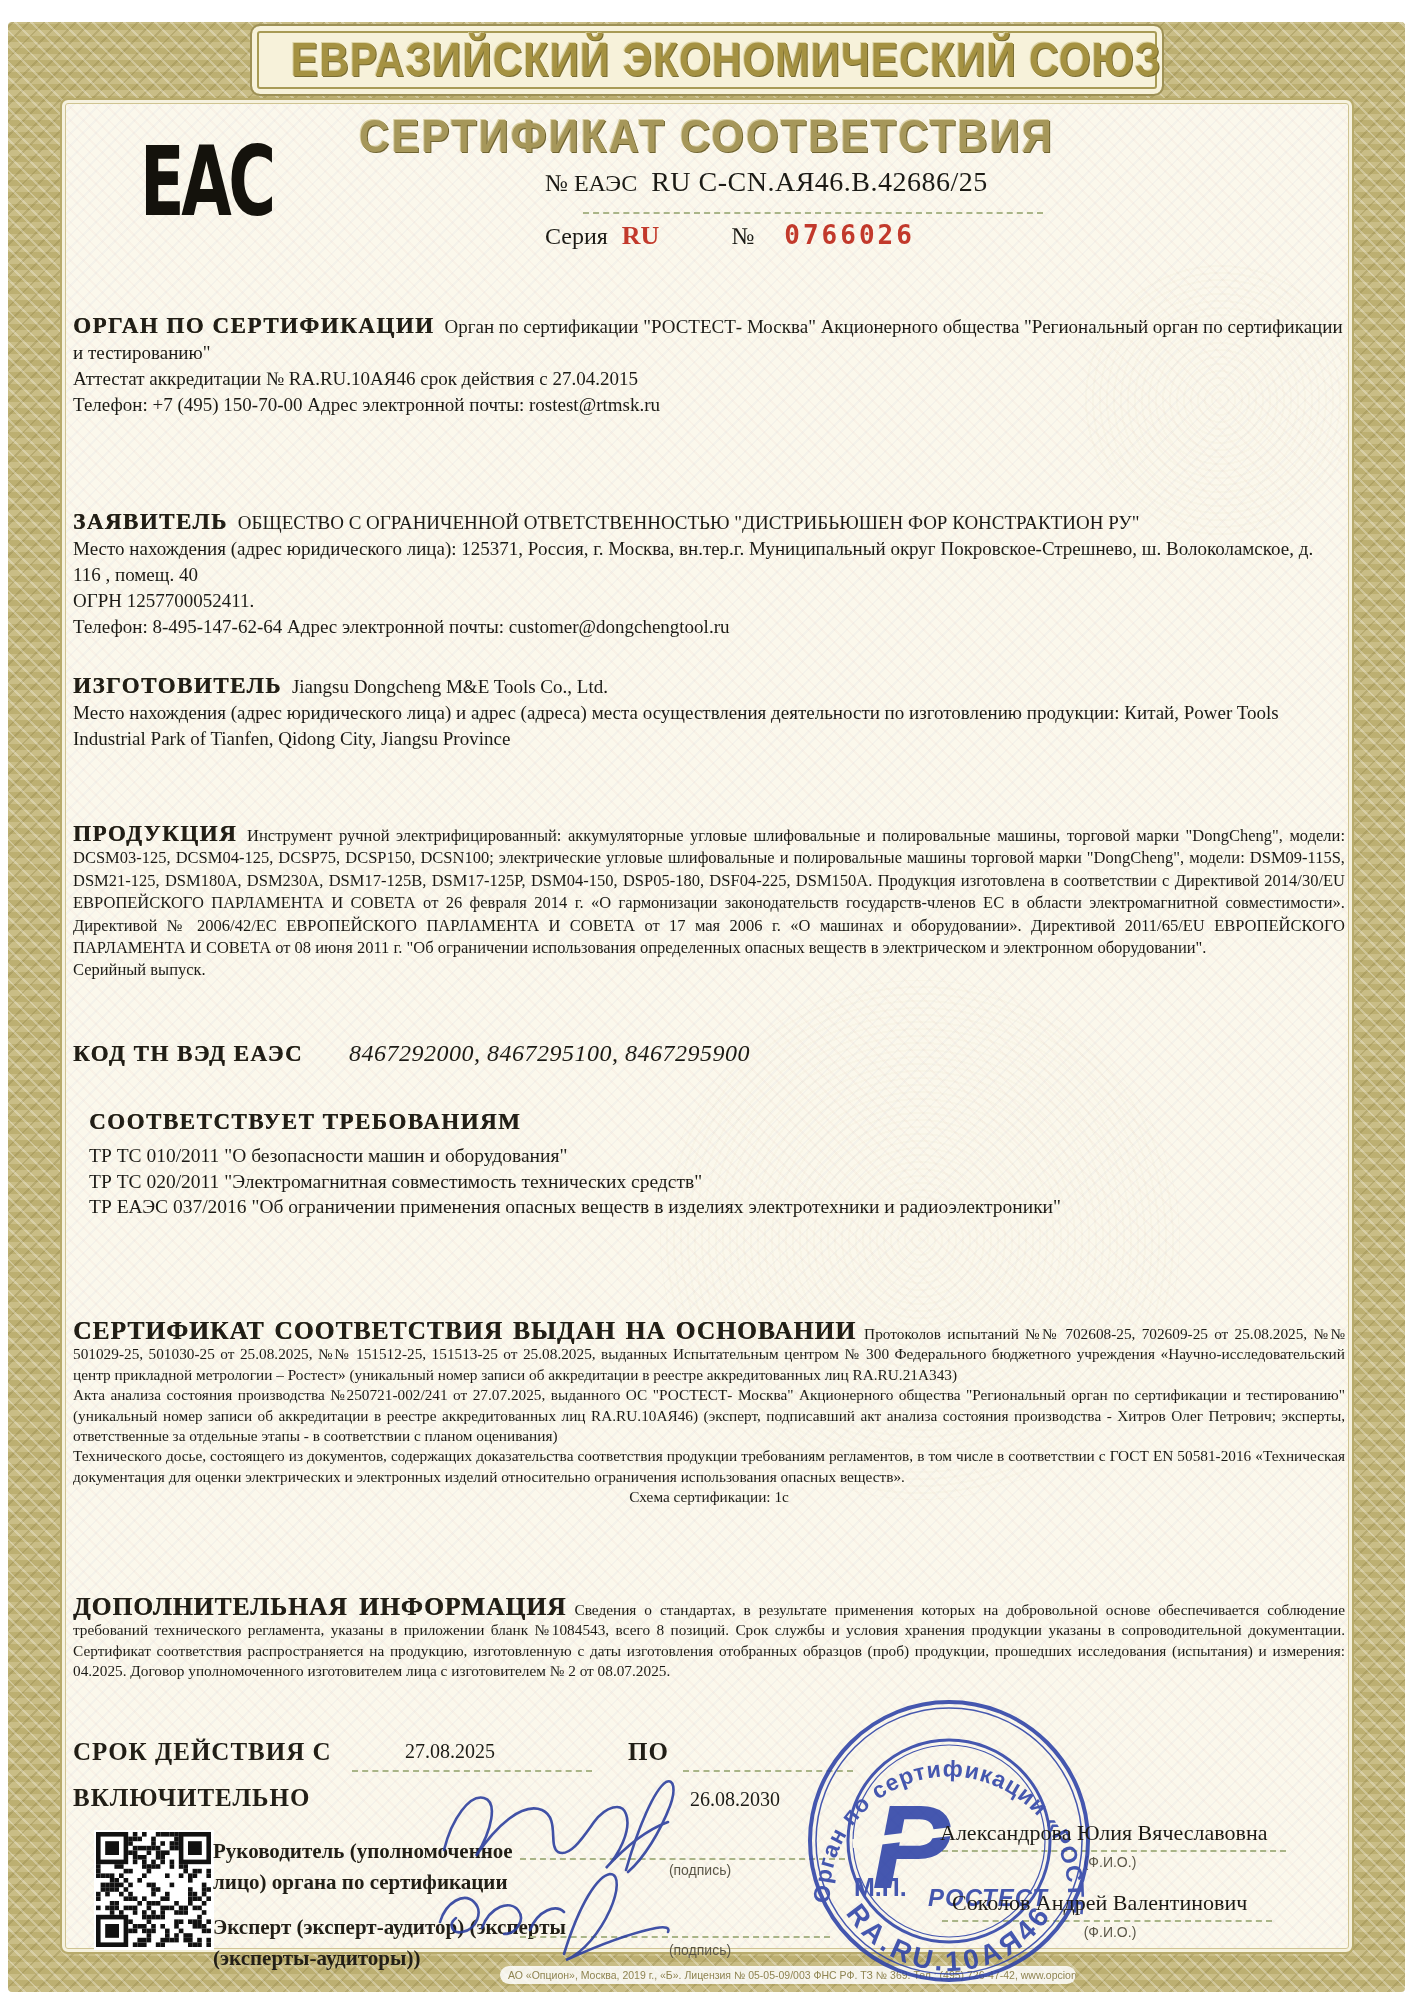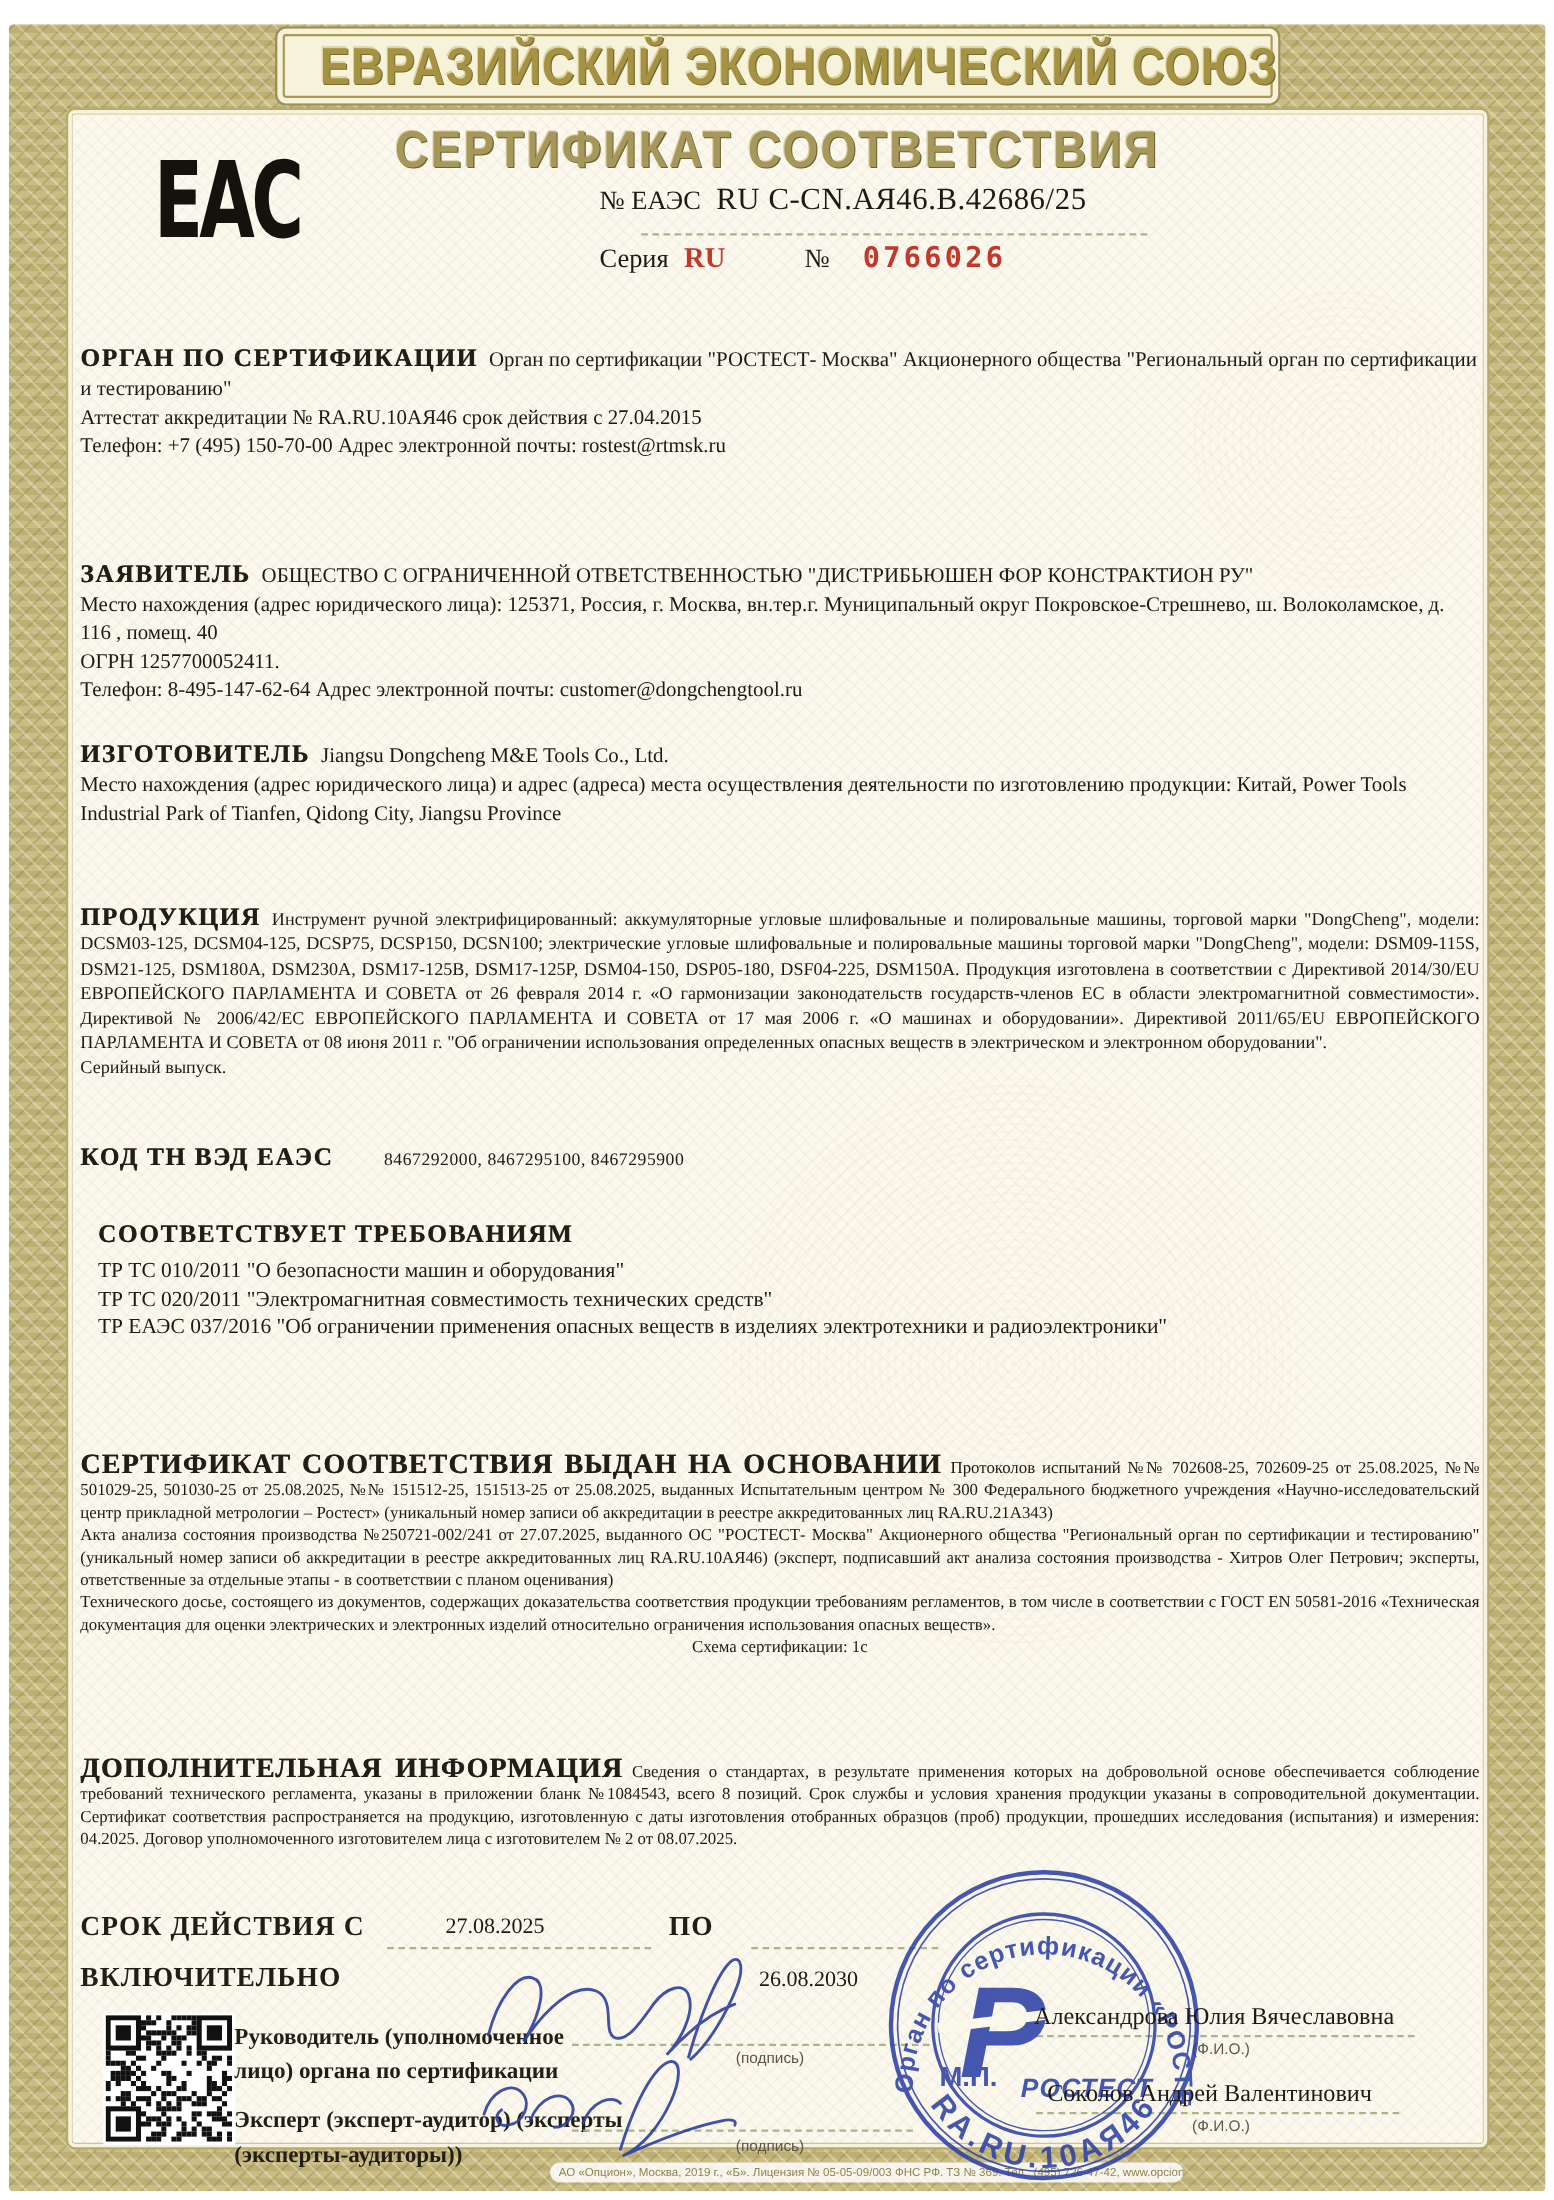--- a/index.html
+++ b/index.html
@@ -46,21 +46,21 @@
         color:#c2392b;letter-spacing:3px;margin-left:30px;}
   .sec{position:absolute;left:73px;width:1272px;}
   .sh{font-weight:bold;font-size:23px;letter-spacing:1.5px;color:#211e16;padding-right:10px;
       line-height:1;text-shadow:.4px 0 0 #3a362a;}
   .sh-lg{font-weight:bold;font-size:25.5px;letter-spacing:1px;color:#211e16;padding-right:8px;
       line-height:1;text-shadow:.4px 0 0 #3a362a;}
   .body19{font-size:19px;line-height:26px;}
   .body19 > div{font-size:19px;line-height:26px;}
   .body16{font-size:16.5px;line-height:22.4px;text-align:justify;}
   .body15{font-size:15.3px;line-height:20.4px;text-align:justify;}
-  .codes{font-size:16px;margin-left:36px;letter-spacing:.5px;}
+  .codes{font-size:24px;margin-left:36px;letter-spacing:.5px;font-style:italic;}
   .comp-line{font-size:19.5px;line-height:25.5px;}
   .vlabel{font-weight:bold;font-size:25px;letter-spacing:1px;color:#211e16;}
   .vdate{font-size:20px;}
   .siglabel{font-weight:bold;font-size:21px;line-height:31px;color:#211e16;}
   .caption{font-family:"Liberation Sans","DejaVu Sans",sans-serif;font-size:14px;color:#5a5648;
         text-align:center;width:120px;}
   .dash{position:absolute;border-top:2px dashed #a9b487;height:0;}
   .name{font-size:22px;white-space:nowrap;z-index:5;}
   .footer{position:absolute;left:500px;top:1966px;width:560px;padding:3px 8px;border-radius:10px;
         background:rgba(255,255,255,.85);font-family:"Liberation Sans","DejaVu Sans",sans-serif;
@@ -140,21 +140,21 @@
     <div style="text-align:center;">Схема сертификации: 1с</div>
   </div>
 
   <div class="sec body15" style="top:1594px;">
     <span class="sh-lg">ДОПОЛНИТЕЛЬНАЯ ИНФОРМАЦИЯ</span><span>Сведения о стандартах, в результате применения которых на добровольной основе обеспечивается соблюдение требований технического регламента, указаны в приложении бланк №1084543, всего 8 позиций. Срок службы и условия хранения продукции указаны в сопроводительной документации. Сертификат соответствия распространяется на продукцию, изготовленную с даты изготовления отобранных образцов (проб) продукции, прошедших исследования (испытания) и измерения: 04.2025. Договор уполномоченного изготовителем лица с изготовителем № 2 от 08.07.2025.</span>
   </div>
 
   <div class="t vlabel" style="left:73px;top:1738px;">СРОК ДЕЙСТВИЯ С</div>
   <div class="t vdate" style="left:405px;top:1740px;">27.08.2025</div>
   <div class="dash" style="left:352px;top:1770px;width:240px;"></div>
-  <div class="t vlabel" style="left:608px;top:1738px;">ПО</div>
+  <div class="t vlabel" style="left:628px;top:1738px;">ПО</div>
   <div class="t vdate" style="left:690px;top:1740px;margin-top:48px;">26.08.2030</div>
   <div class="dash" style="left:683px;top:1770px;width:170px;"></div>
   <div class="t vlabel" style="left:73px;top:1784px;">ВКЛЮЧИТЕЛЬНО</div>
 
   <div class="t" style="left:94px;top:1830px;width:116px;height:116px;background:#fff;padding:2px;">
     <svg id="qrsvg" width="115" height="115" xmlns="http://www.w3.org/2000/svg">
         <rect x="36.8" y="0" width="4.6" height="4.6" fill="#111"></rect>
         <rect x="46" y="0" width="4.6" height="4.6" fill="#111"></rect>
         <rect x="59.8" y="0" width="4.6" height="4.6" fill="#111"></rect>
         <rect x="64.39999999999999" y="0" width="4.6" height="4.6" fill="#111"></rect>

